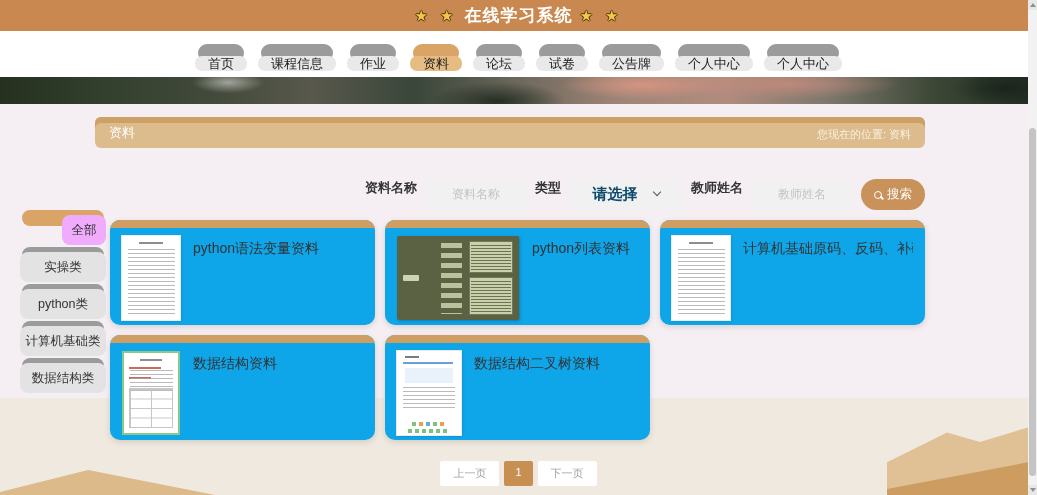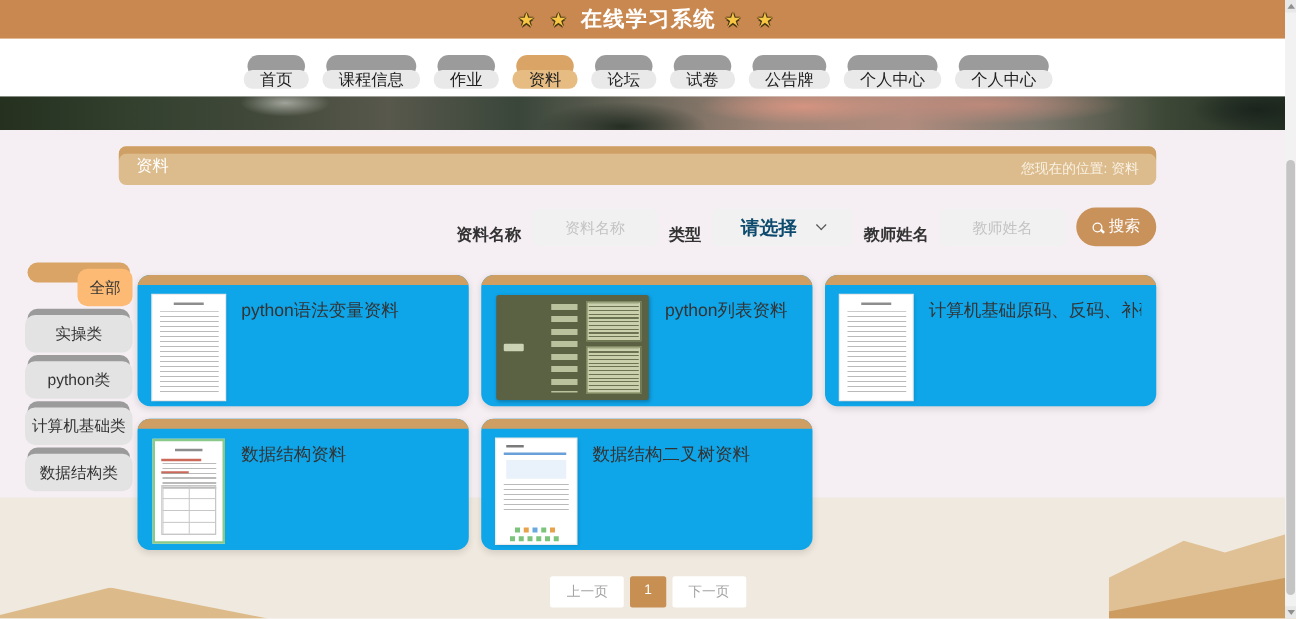--- a/index.html
+++ b/index.html
@@ -51,22 +51,22 @@
 
   
   .titlebar { position:absolute; left:95px; top:13px; width:830px; height:31px;
               border-radius:6px; background:#dcbc8d; box-shadow:inset 0 6px 0 #cfa065;
               display:flex; align-items:flex-end; justify-content:space-between;
               padding:0 14px 6px 14px; }
   .titlebar .t { color:#fff; font-size:13px; }
   .titlebar .crumb { color:#f9f1e3; font-size:11px; }
 
   
-  .searchbar { position:absolute; top:61px; right:112px; height:32px;
-               display:flex; align-items:flex-end; gap:9px; }
+  .searchbar { position:absolute; top:75px; right:112px; height:32px;
+               display:flex; align-items:flex-start; gap:9px; }
   .flabel { font-size:13px; color:#333; font-weight:bold; white-space:nowrap; }
   .finput { width:100px; height:30px; background:#f1f1f1; border:none; border-radius:4px;
             text-align:center; font-size:12px; color:#333; outline:none; }
   .finput::placeholder { color:#c3c3c3; }
   .fselect { width:112px; height:30px; background:#f1f1f1; border-radius:4px; cursor:pointer;
              display:flex; align-items:center; justify-content:center; gap:16px;
              font-size:15px; font-weight:bold; color:#0c4a6e; }
   .chev { width:6px; height:6px; border-right:1.5px solid #555; border-bottom:1.5px solid #555;
           transform:rotate(45deg); margin-top:-4px; }
   .search-btn { height:31px; padding:0 13px; border-radius:17px; background:#c9925b; border:none;
@@ -77,21 +77,21 @@
 
   
   .sidebar { position:absolute; left:20px; top:111px; width:86px; }
   .side-btn { position:relative; height:30px; margin-bottom:7px; cursor:pointer; }
   .side-btn .cap { position:absolute; top:-5px; left:2px; right:2px; height:16px;
                    border-radius:8px; background:#9b9b9b; }
   .side-btn .pill { position:absolute; top:0; left:0; right:0; height:30px; line-height:30px;
                     border-radius:8px; background:#e3e3e3; text-align:center;
                     font-size:12.5px; color:#333; white-space:nowrap; }
   .side-btn.active .cap { background:#d9a465; }
-  .side-btn.active .pill { background:#fdba74;margin-left:42px; }
+  .side-btn.active .pill { background:#f0abfc;margin-left:42px; }
 
   
   .cards { position:absolute; left:110px; top:116px; display:grid;
            grid-template-columns:repeat(3,265px); gap:10px; }
   .card { position:relative; width:265px; height:105px; background:#0ea5e9; border-radius:10px;
           box-shadow:0 2px 6px rgba(0,0,0,.13); overflow:hidden; cursor:pointer; }
   .card .stripe { height:8px; background:#cf9e63; }
   .card-body { display:flex; gap:13px; padding:8px 12px 0 12px; align-items:flex-start; }
   .card-title { font-size:14px; color:#333; padding-top:4px; white-space:nowrap; overflow:hidden; }
 

